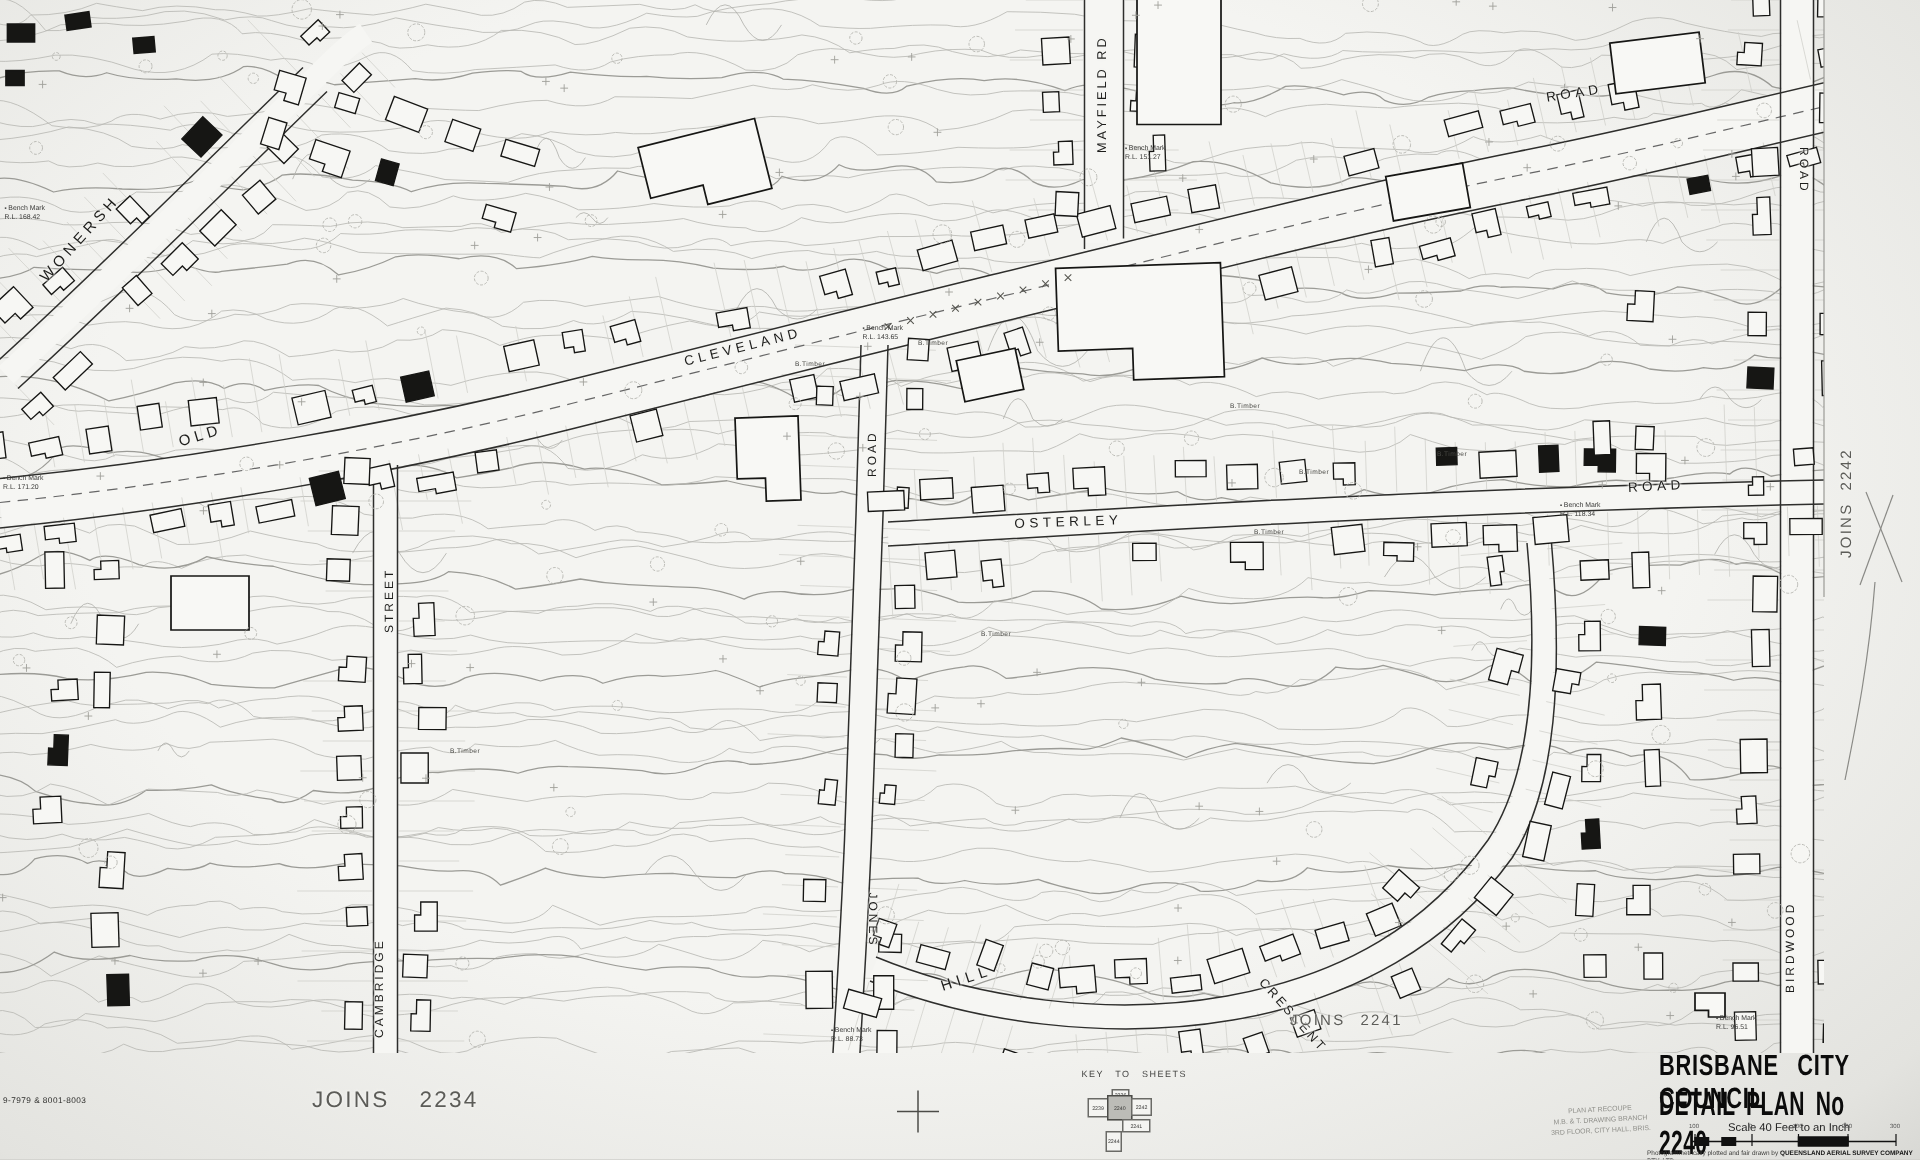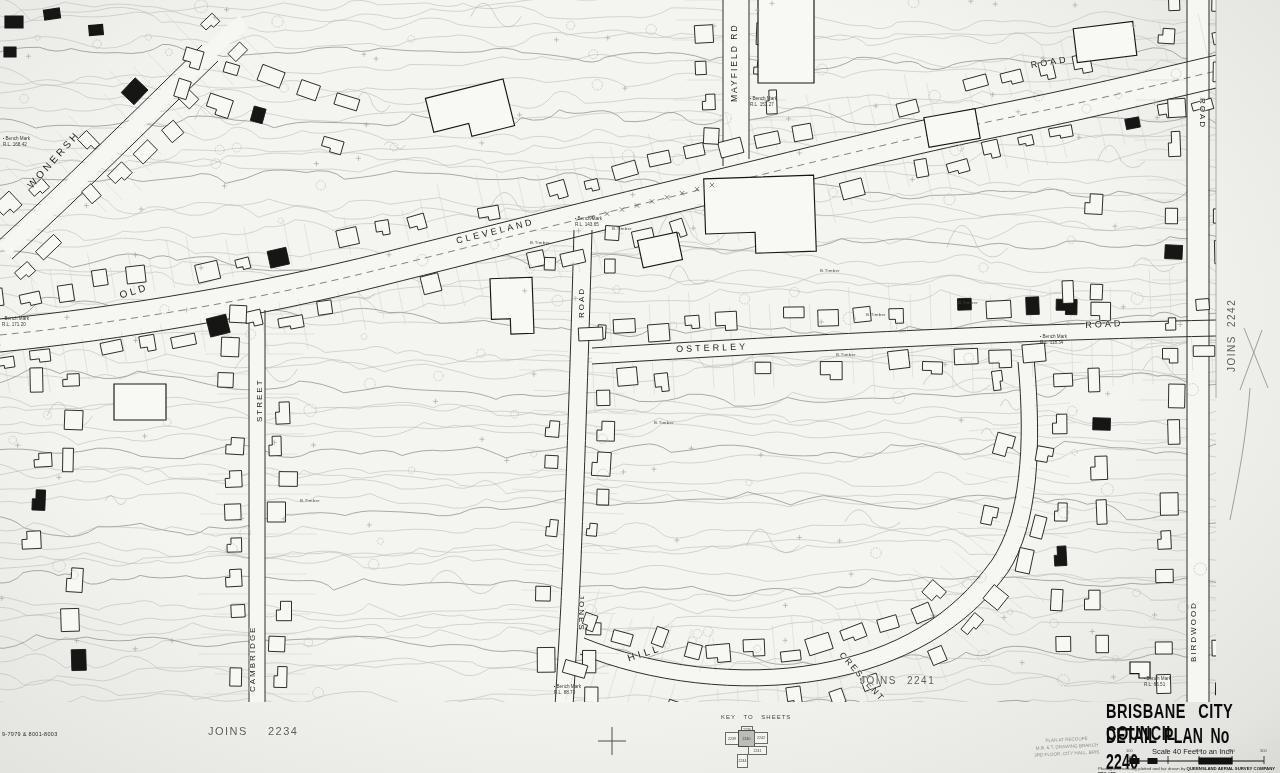--- a/index.html
+++ b/index.html
@@ -4,21 +4,21 @@
 <style>
   html,body{margin:0;padding:0;background:#cfcfcb;}
   #sheet{position:relative;width:1280px;height:773px;overflow:hidden;
     background:radial-gradient(ellipse at 46% 42%, #f4f4f1 55%, #e3e3df 92%, #d8d8d4 100%);
     font-family:"Liberation Sans", sans-serif;}
   #map-svg{position:absolute;left:0;top:0;}
   .lbl{position:absolute;white-space:nowrap;color:#1d1d1b;transform-origin:0 0;
     text-shadow:0 0 2px #f3f3f0,0 0 2px #f3f3f0,0 0 3px #f3f3f0;}
   .street{font-size:9px;letter-spacing:3px;}
   .big{font-size:10px;letter-spacing:3.5px;}
-  .joins{font-size:11px;color:#5c5c58;letter-spacing:1.5px;}
+  .joins{font-size:15px;color:#5c5c58;letter-spacing:1.5px;}
   .joins .num{margin-left:20px;}
   .note{position:absolute;font-size:4.6px;line-height:1.15;color:#3a3a38;white-space:pre-line;transform-origin:0 0;}
   .note::before{content:"▪ ";font-size:4px;}
   .btimber{position:absolute;font-size:4.4px;color:#4a4a46;letter-spacing:0.3px;}
   .tblock{position:absolute;color:#0b0b0b;}
   .t1{left:1106px;top:700px;font-weight:700;font-size:15px;letter-spacing:0.5px;word-spacing:8px;transform:scale(0.97,1.3);transform-origin:0 0;}
   .t2{left:1106px;top:723px;font-weight:700;font-size:18px;letter-spacing:0.3px;word-spacing:4px;transform:scale(0.78,1.25);transform-origin:0 0;}
   .tscale{left:1152px;top:747px;font-size:7.5px;color:#222;}
   .tick{position:absolute;font-size:4px;color:#555;}
   .credit{left:1098px;top:766px;font-size:4.3px;color:#3c3c3a;}

